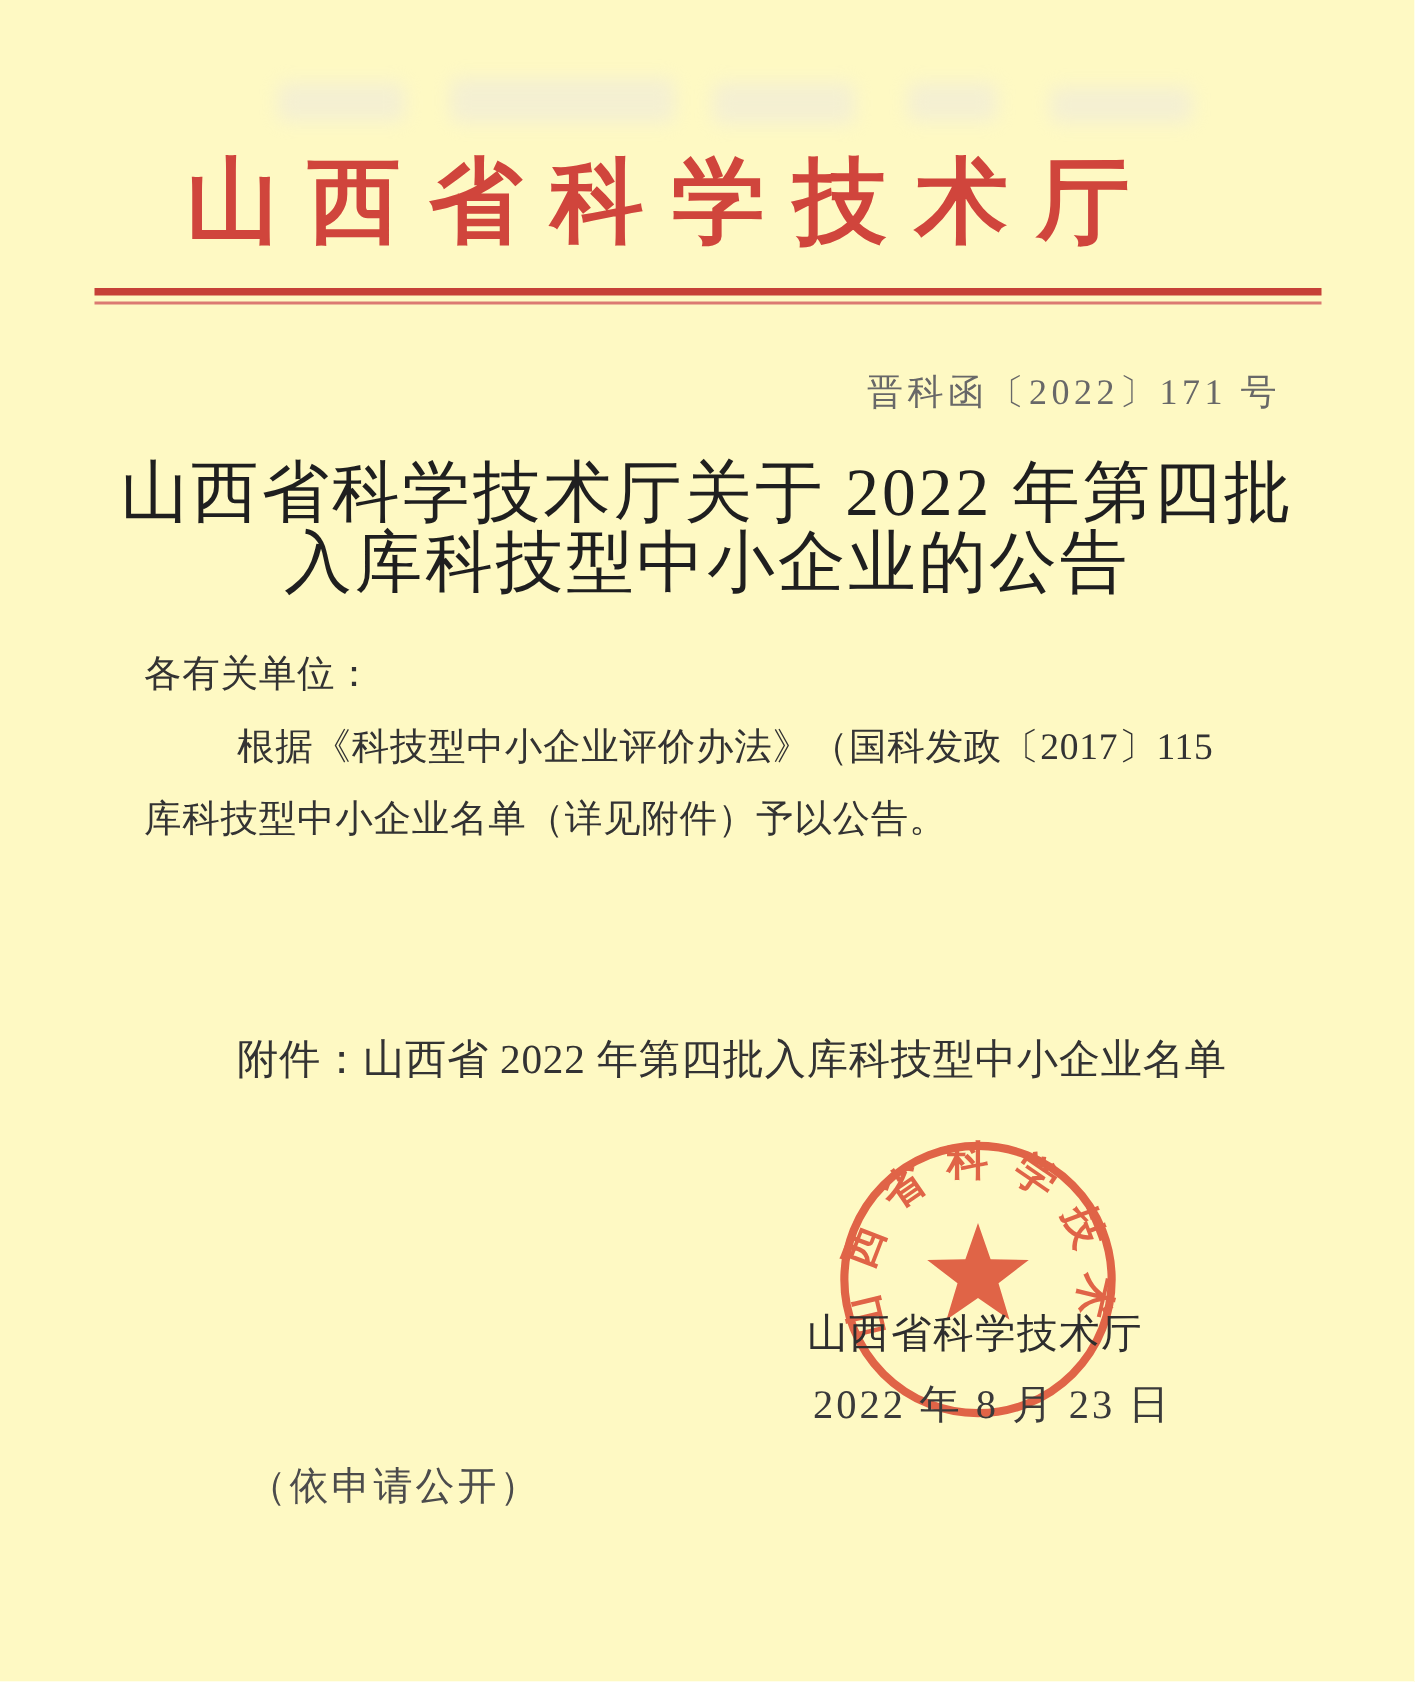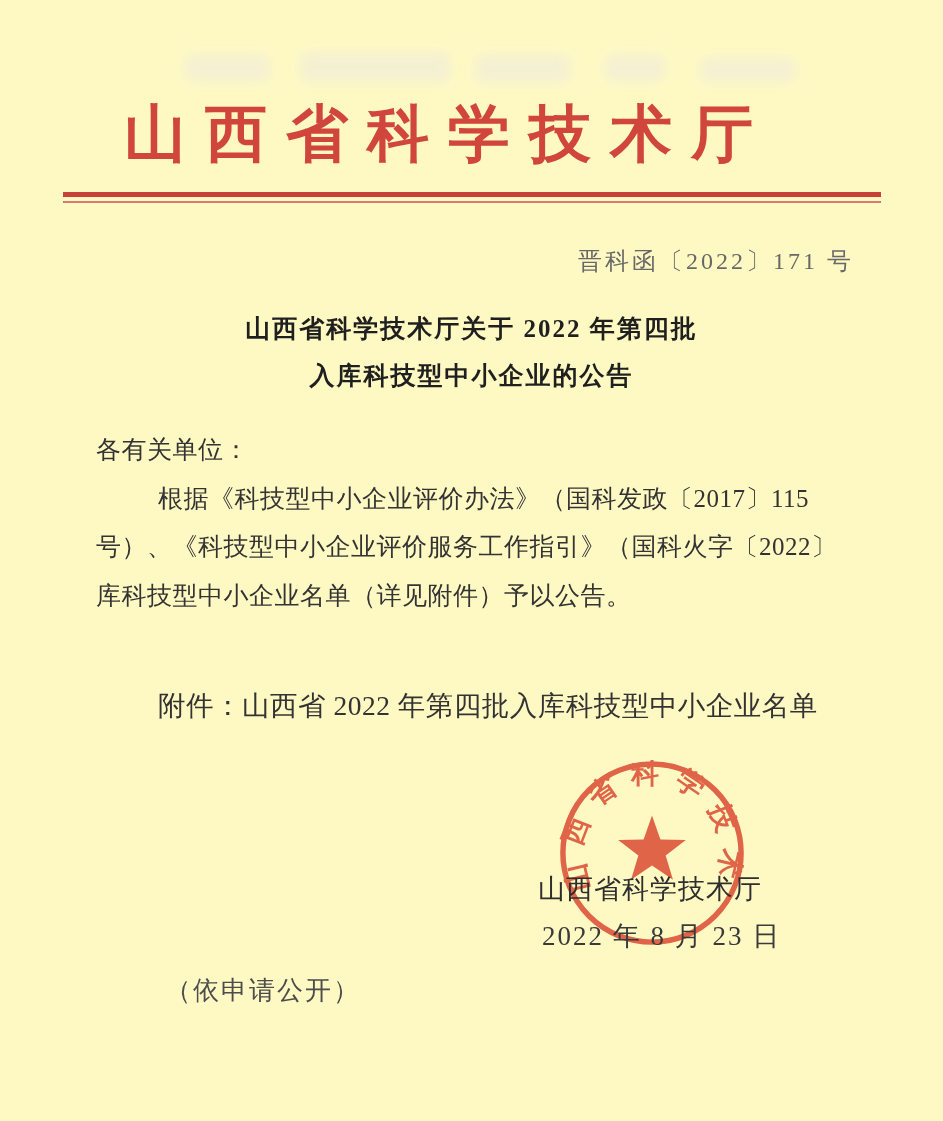--- a/index.html
+++ b/index.html
@@ -60,22 +60,22 @@
     color: #686868;
     letter-spacing: 3px;
     white-space: nowrap;
   }
   .doc-title {
     position: absolute;
     top: 305px;
     left: 0;
     width: 943px;
     text-align: center;
-    font-size: 25px;
-    font-weight: 700;
+    font-size: 45px;
+    font-weight: 400;
     color: #1f1f1f;
     line-height: 47px;
     letter-spacing: 2px;
   }
   .body-text {
     position: absolute;
     top: 426px;
     left: 96px;
     width: 762px;
     font-size: 25px;
@@ -166,21 +166,20 @@
   <div class="doc-number">晋科函〔2022〕171 号</div>
 
   <div class="doc-title">
     <div>山西省科学技术厅关于 2022 年第四批</div>
     <div>入库科技型中小企业的公告</div>
   </div>
 
   <div class="body-text">
     <div class="body-line">各有关单位：</div>
     <div class="body-line indent">根据《科技型中小企业评价办法》（国科发政〔2017〕115</div>
-    <div class="body-line">号）、《科技型中小企业评价服务工作指引》（国科火字〔2022〕</div>
     <div class="body-line">库科技型中小企业名单（详见附件）予以公告。</div>
   </div>
 
   <div class="attachment-line">附件：山西省 2022 年第四批入库科技型中小企业名单</div>
 
   <svg class="seal" viewBox="0 0 200 200" aria-hidden="true">
     <defs>
       <path id="sealArc" d="M 43,137 A 70,70 0 1 1 157,137" fill="none"></path>
     </defs>
     <circle class="ring" cx="100" cy="97" r="90"></circle>

